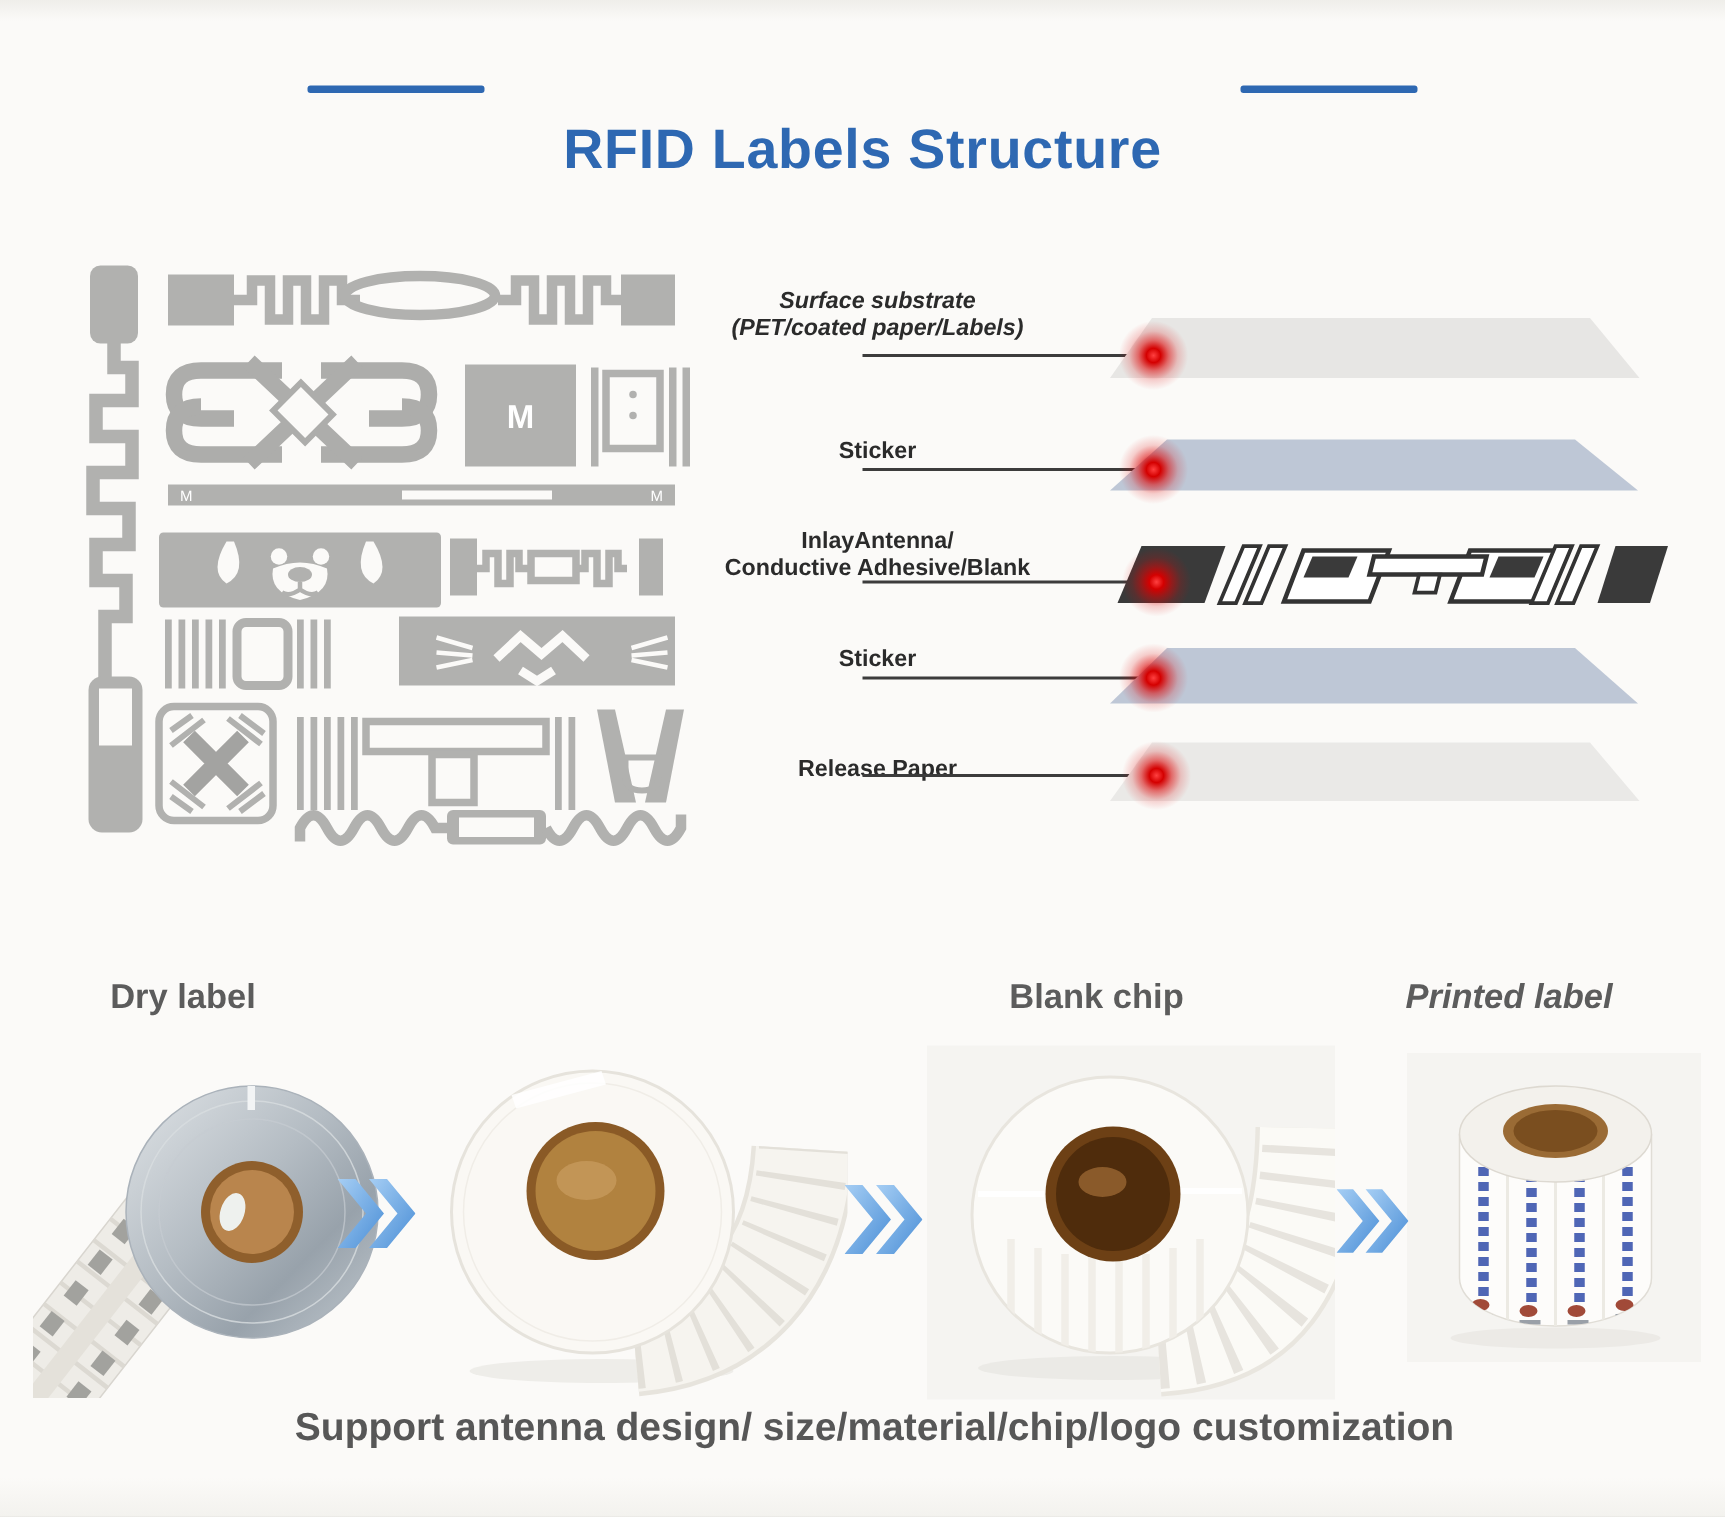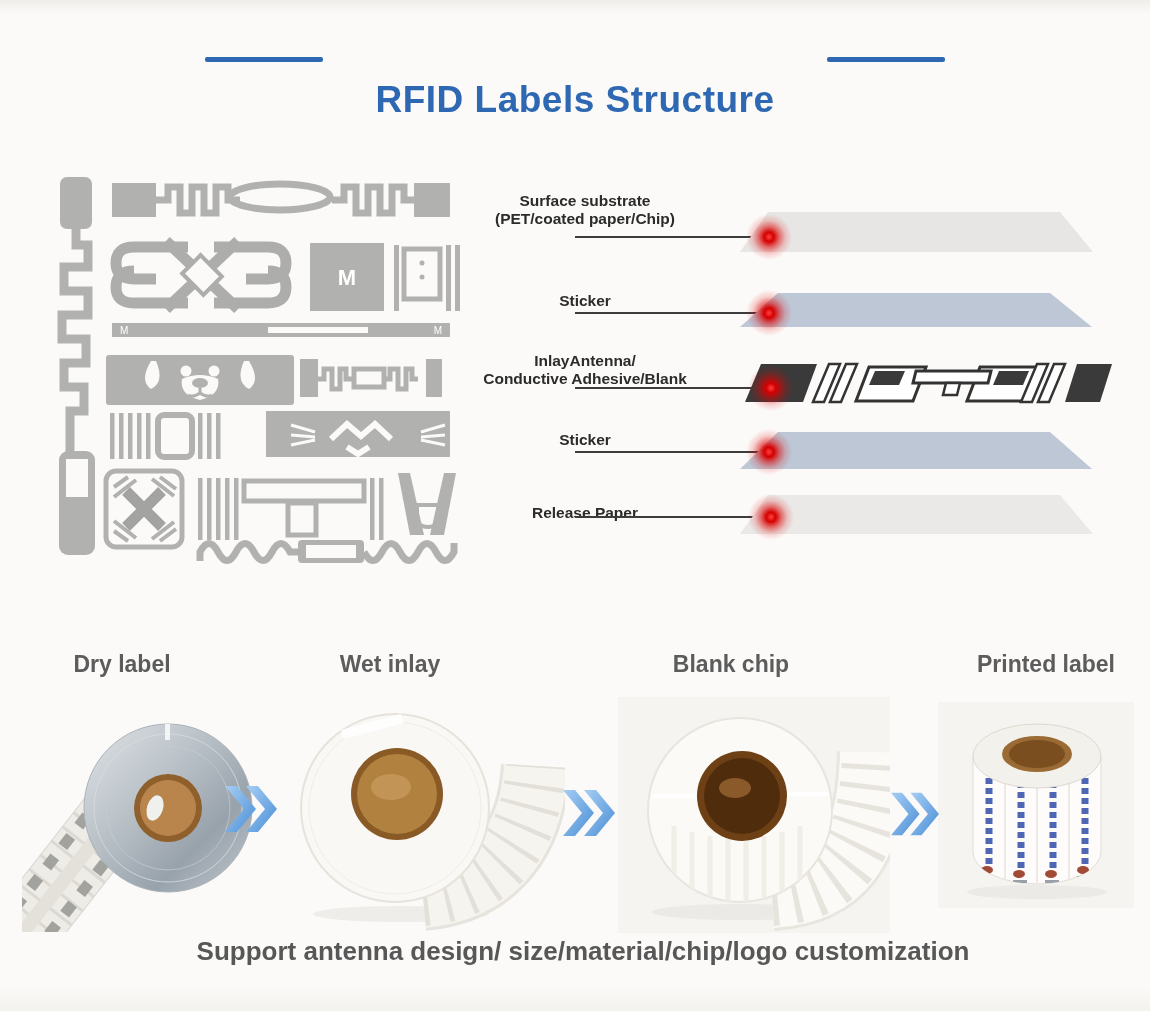--- a/index.html
+++ b/index.html
@@ -132,23 +132,23 @@
     <path d="M350,310 h12 l14,62 h-14 z" fill="#b1b1af"></path>
     <path d="M408,310 h-12 l-14,62 h14 z" fill="#b1b1af"></path>
     <path d="M369,342 h22 v13 q0,9 -11,9 q-11,0 -11,-9 z" fill="none" stroke="#b1b1af" stroke-width="4"></path>
 
     <path d="M152,398 v-9 q9,-17 18,0 q9,17 18,0 q9,-17 18,0 q9,17 18,0 q9,-17 18,0 h8" fill="none" stroke="#b1b1af" stroke-width="7"></path>
     <rect x="250" y="377" width="66" height="23" rx="4" fill="#b1b1af"></rect>
     <rect x="258" y="382" width="50" height="13" fill="#fbfaf8"></rect>
     <path d="M316,389 q9,17 18,0 q9,-17 18,0 q9,17 18,0 q9,-17 18,0 q9,17 18,0 v-9" fill="none" stroke="#b1b1af" stroke-width="7"></path>
   </svg>
 
-  <div class="layer-label" style="top:192px;">
+  <div class="layer-label" style="top:192px;font-style:italic;">
     <span>Surface substrate</span><br>
-    <span>(PET/coated paper/Chip)</span>
+    <span>(PET/coated paper/Labels)</span>
   </div>
   <div class="leader" style="left:575px;top:236px;width:196px;"></div>
   <svg class="layer-svg" style="left:733px;top:211px;" width="377" height="42" viewBox="0 0 377 42">
     <polygon class="fill-substrate" points="35,1 327,1 360,41 7,41"></polygon>
   </svg>
   <div class="dot" style="left:745px;top:213px;"></div>
 
   <div class="layer-label" style="top:292px;">
     <span>Sticker</span>
   </div>
@@ -191,23 +191,22 @@
   <div class="layer-label" style="top:504px;">
     <span>Release Paper</span>
   </div>
   <div class="leader" style="left:575px;top:516px;width:198px;"></div>
   <svg class="layer-svg" style="left:733px;top:494px;" width="377" height="41" viewBox="0 0 377 41">
     <polygon class="fill-release" points="35,1 327,1 360,40 7,40"></polygon>
   </svg>
   <div class="dot" style="left:747px;top:493px;"></div>
 
   <div class="step-label" style="left:22px;">Dry label</div>
-  <div class="step-label" style="left:290px;">Wet inlay</div>
   <div class="step-label" style="left:631px;">Blank chip</div>
-  <div class="step-label" style="left:946px;">Printed label</div>
+  <div class="step-label" style="left:906px;font-style:italic;">Printed label</div>
 
   <div class="photo-bg" style="left:618px;top:697px;width:272px;height:236px;"></div>
   <div class="photo-bg" style="left:938px;top:702px;width:196px;height:206px;"></div>
 
   <svg class="abs" style="left:22px;top:706px;" width="232" height="226" viewBox="0 0 232 226">
     <defs>
       <linearGradient id="gSilver" x1="0" y1="0" x2="1" y2="1">
         <stop offset="0" stop-color="#dfe3e6"></stop>
           <stop offset=".45" stop-color="#b4bcc3"></stop>
         <stop offset=".7" stop-color="#98a2ab"></stop>

